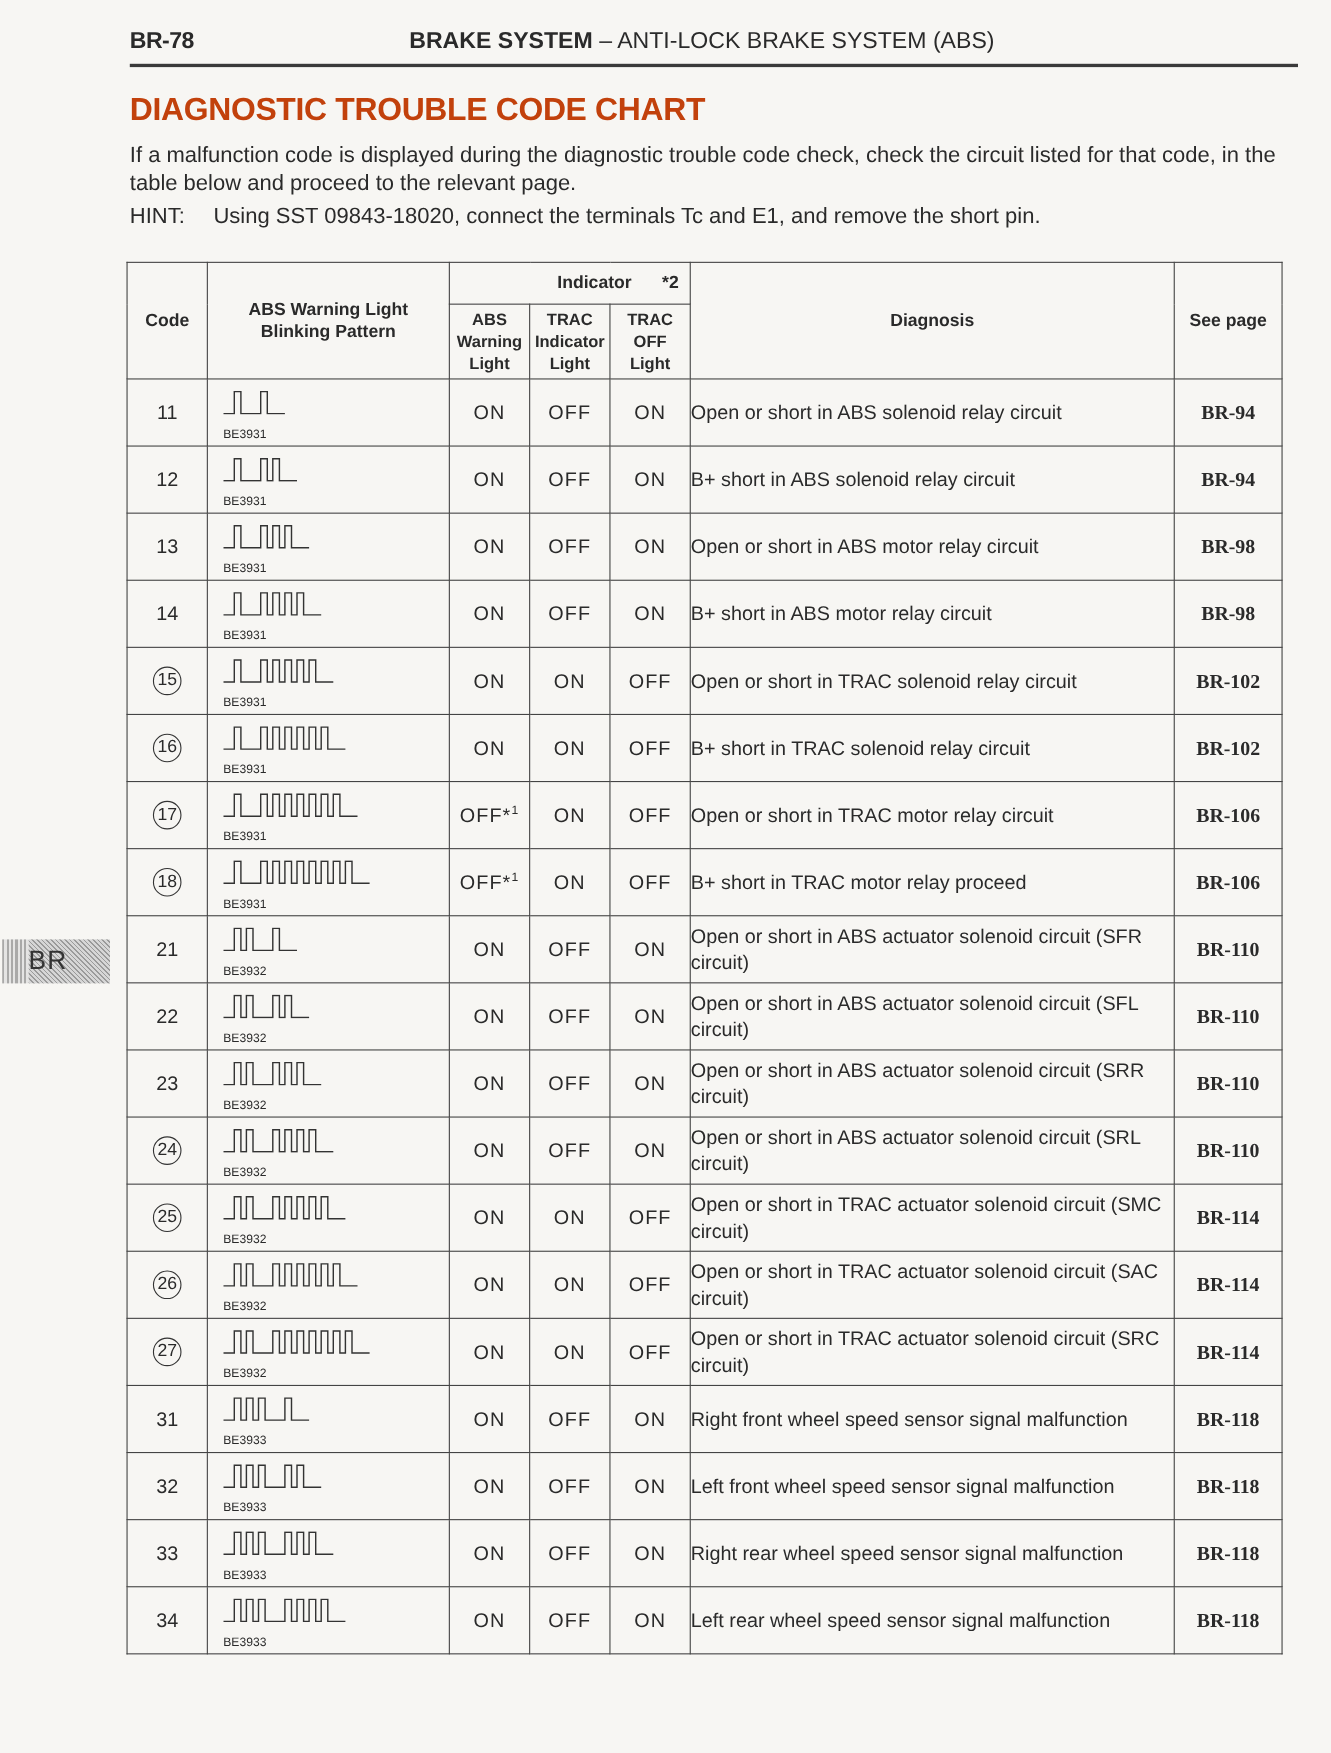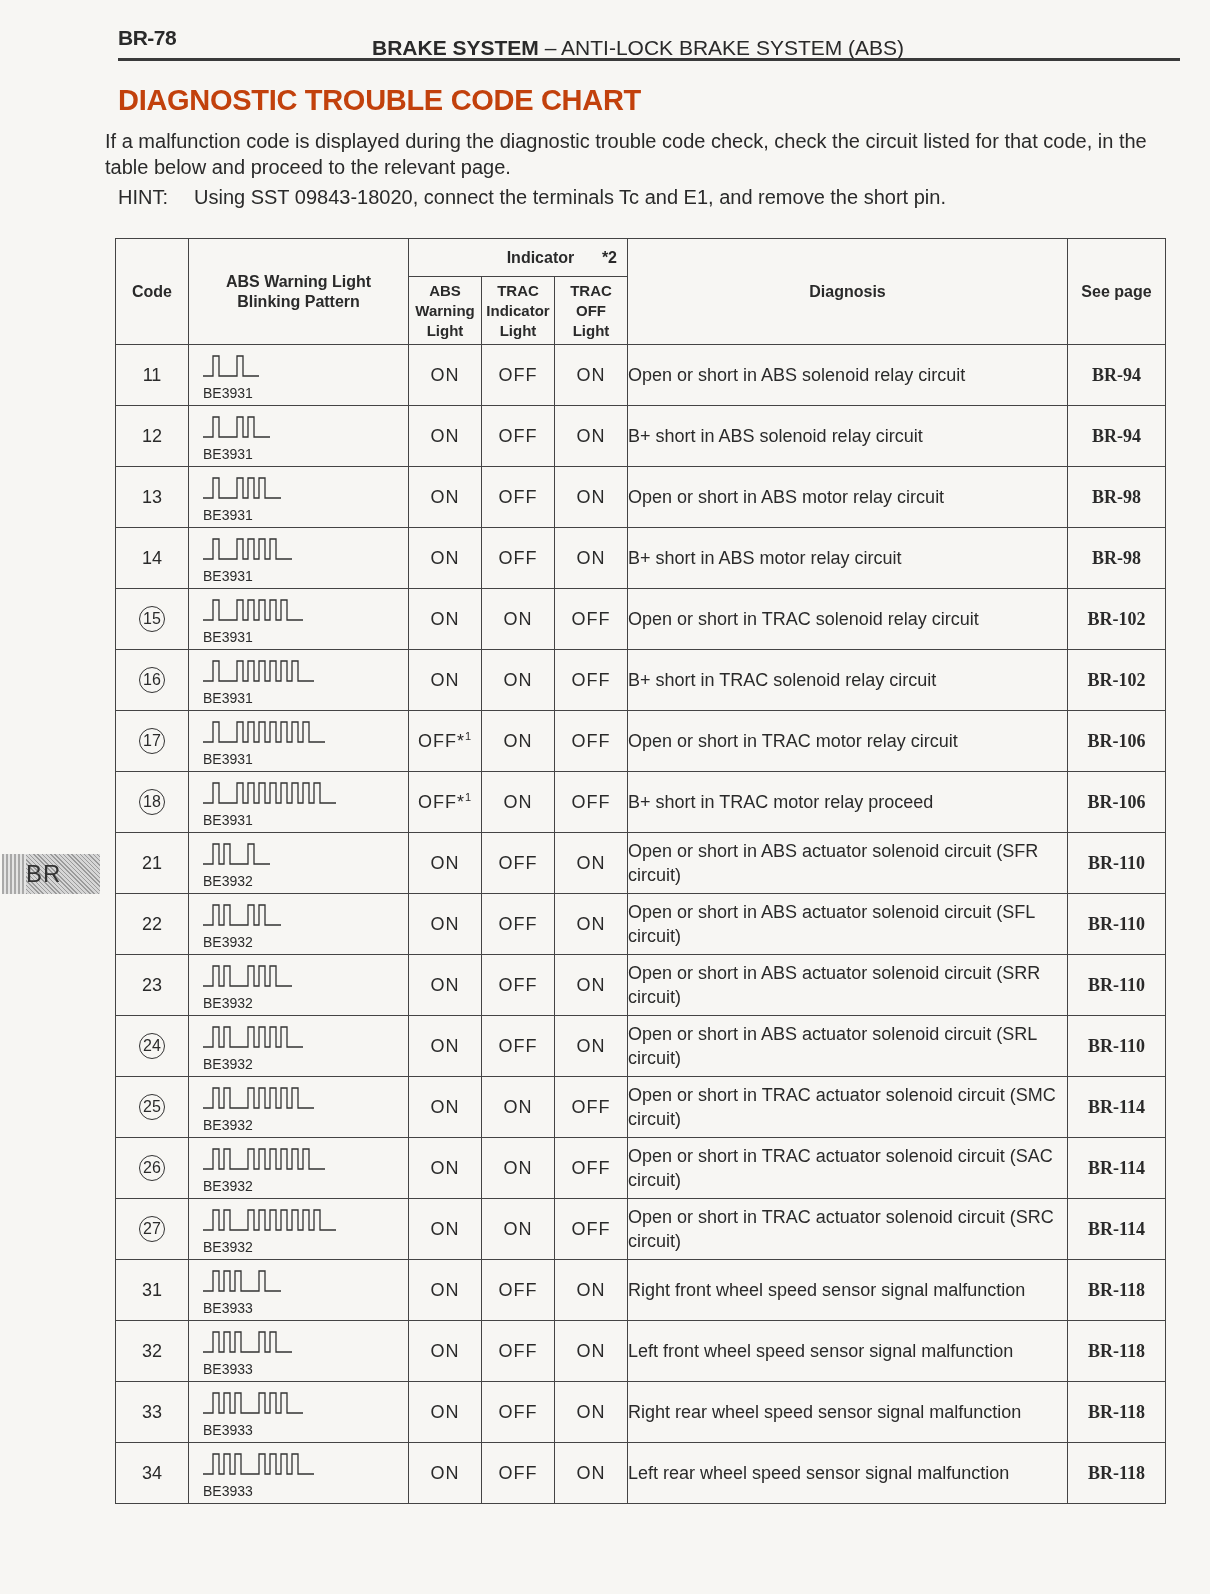--- a/index.html
+++ b/index.html
@@ -3,25 +3,25 @@
 <meta charset="utf-8">
 <style>
   html, body { margin: 0; padding: 0; }
   body {
     width: 1210px; height: 1594px; position: relative; overflow: hidden;
     background: #f7f6f3; color: #2a2a2a;
     font-family: "Liberation Sans", sans-serif;
   }
   .page-header { position: absolute; left: 118px; top: 24px; width: 1060px; height: 36px; }
   .page-num { position: absolute; left: 0; top: 2px; font-size: 21px; font-weight: bold; letter-spacing: -0.5px; }
-  .section-title { position: absolute; left: 254px; top: 12px; font-size: 21px; }
+  .section-title { position: absolute; left: 254px; top: 2px; font-size: 21px; }
   .section-title b { font-weight: bold; }
   .header-rule { position: absolute; left: 118px; top: 58px; width: 1062px; height: 3px; background: #3a3a3a; }
   .title { position: absolute; left: 118px; top: 84px; font-size: 29px; font-weight: bold; letter-spacing: -0.3px; color: #c2410c; }
-  .intro { position: absolute; left: 105px; top: 128px; width: 1062px; font-size: 20px; line-height: 26px; }
+  .intro { position: absolute; left: 118px; top: 128px; width: 1062px; font-size: 20px; line-height: 26px; }
   .hint { position: absolute; left: 118px; top: 186px; font-size: 20px; }
   .hint .label { display: inline-block; width: 76px; }
   .side-tab { position: absolute; left: 0; top: 848px; width: 100px; height: 48px; }
   .side-tab .fringe { position: absolute; left: 2px; top: 6px; width: 24px; height: 40px;
     background: repeating-linear-gradient(90deg, #888 0 2px, #ddd 2px 4px); opacity: .7; }
   .side-tab .box { position: absolute; left: 26px; top: 6px; width: 74px; height: 40px;
     background: repeating-linear-gradient(45deg, #9a9a9a 0 1px, #d6d6d6 1px 3px);
     font-size: 24px; color: #333; line-height: 40px; letter-spacing: 1px; }
 
   table.dtc { position: absolute; left: 115px; top: 238px; width: 1050px; border-collapse: collapse; table-layout: fixed; }
@@ -33,21 +33,21 @@
   .c-trac { width: 73px; }
   .c-off { width: 73px; }
   .c-diag { width: 440px; }
   .c-page { width: 98px; }
   tr.data-row { height: 61px; }
   td.code { text-align: center; font-size: 18px; }
   .circle { display: inline-block; width: 24px; height: 24px; border: 1.5px solid #333; border-radius: 50%;
     line-height: 24px; font-size: 16px; text-align: center; }
   td.pattern { position: relative; }
   td.pattern svg { position: absolute; left: 14px; top: 10px; }
-  td.pattern .ref { position: absolute; left: 14px; bottom: 4px; font-size: 14px; }
+  td.pattern .ref { position: absolute; left: 14px; bottom: 4px; font-size: 11px; }
   td.state { text-align: center; font-size: 18px; letter-spacing: 1px; }
   td.state sup { font-size: 11px; }
   td.diag { font-size: 18px; padding-left: 14px; line-height: 24px; }
   td.page { text-align: center; font-size: 18px; font-weight: bold; font-family: Liberation Serif, serif; }
 </style>
 </head>
 <body>
 
 <div class="page-header">
   <span class="page-num">BR-78</span>

